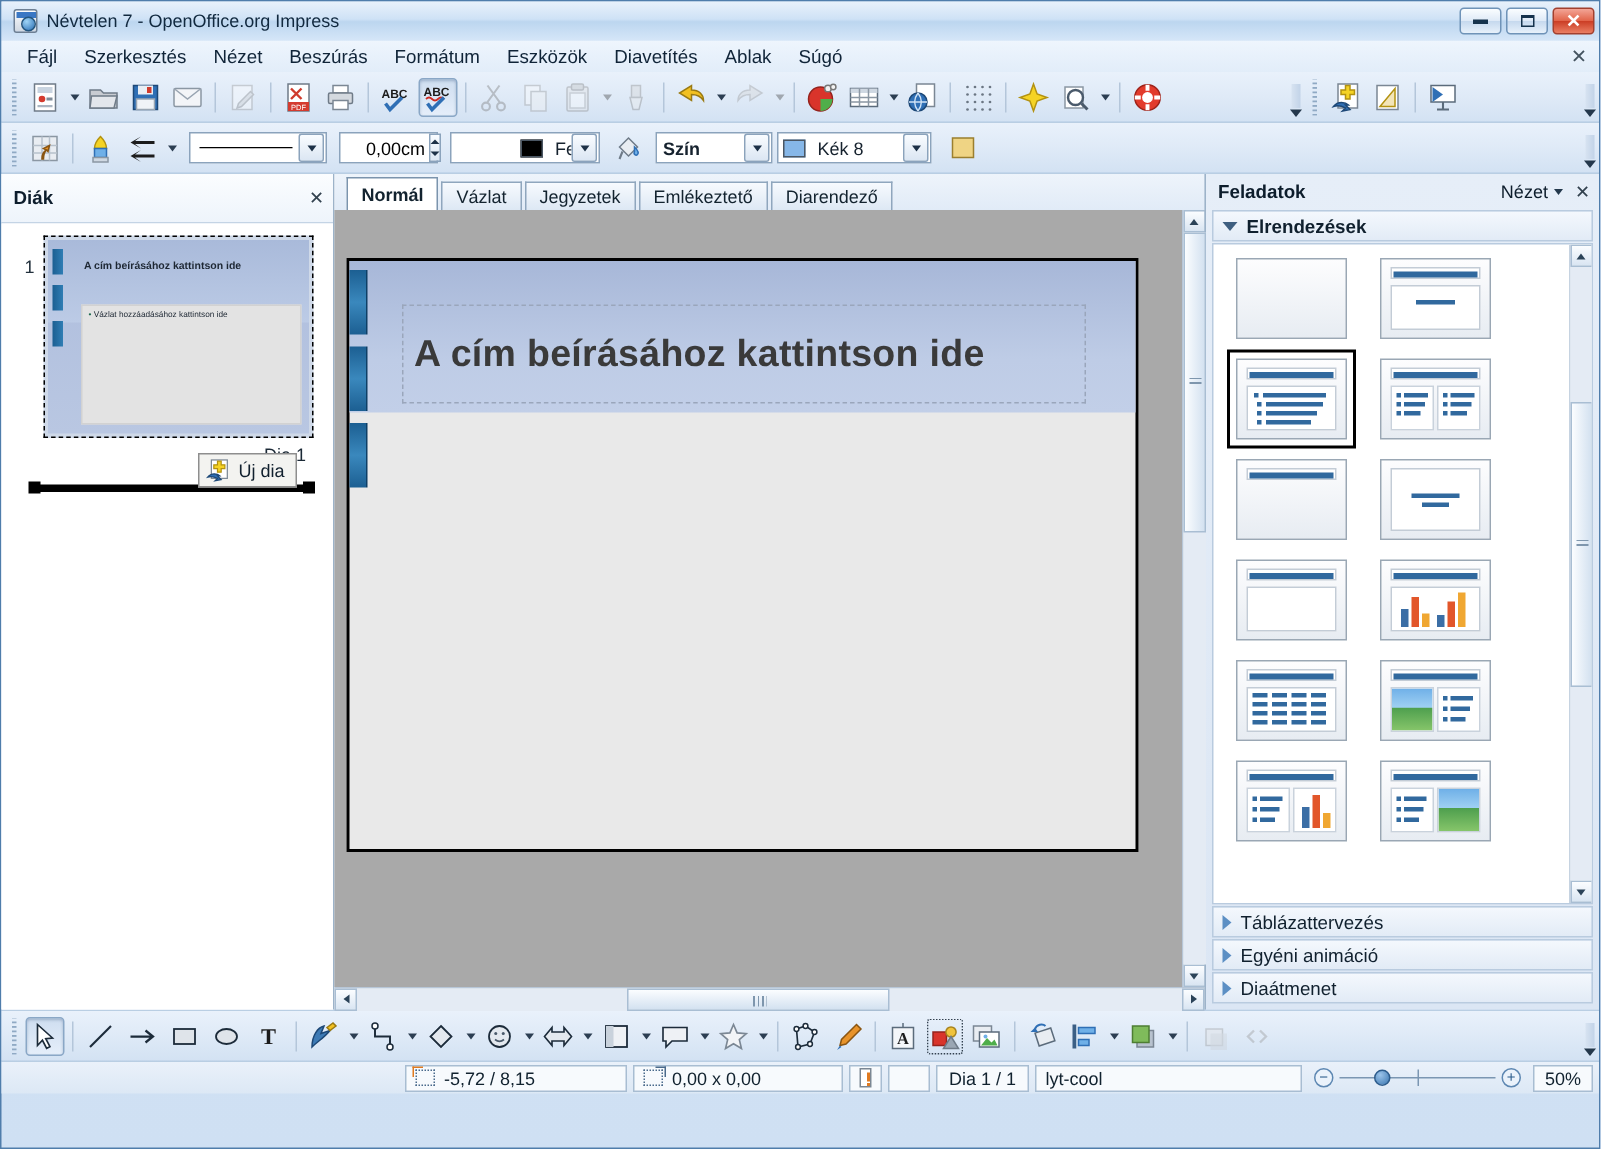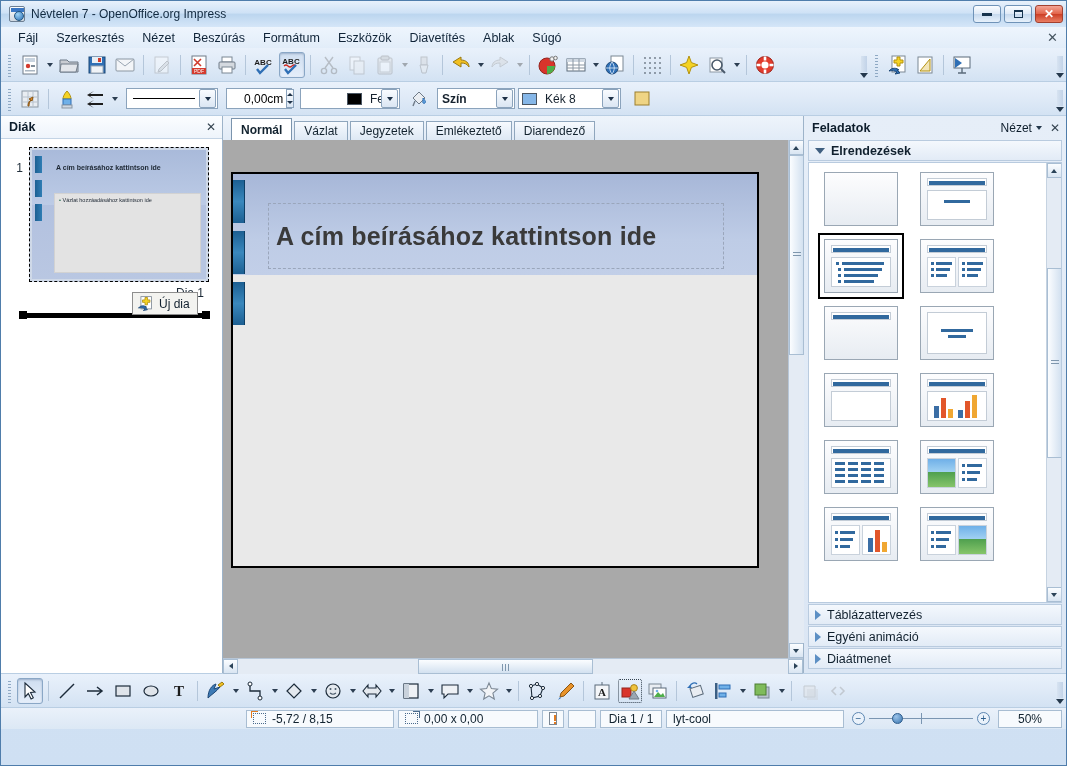--- a/index.html
+++ b/index.html
@@ -77,21 +77,21 @@
                   align-items:center; justify-content:space-around; }
   .spin .arrows i.up{width:0;height:0;border-left:3px solid transparent;border-right:3px solid transparent;border-bottom:3.5px solid #1d3147;}
   .spin .arrows i.dn{width:0;height:0;border-left:3px solid transparent;border-right:3px solid transparent;border-top:3.5px solid #1d3147;}
   .swatch { width:15px; height:12px; border:1px solid #4a5663; margin:0 4px 0 3px; }
 
   
   #work { display:flex; height:557px; }
 
   
   #slidepanel { width:222px; background:#fff; border-right:1px solid #9db3c9; display:flex; flex-direction:column; }
-  #slidepanel .hdr { height:23px; display:flex; align-items:center; padding:0 6px 0 8px;
+  #slidepanel .hdr { height:33px; display:flex; align-items:center; padding:0 6px 0 8px;
                      background:linear-gradient(180deg,#fbfdff,#eef4fb); border-bottom:1px solid #c4d4e5; }
   #slidepanel .hdr .t { font-weight:bold; font-size:12.5px; flex:1; color:#0d1d2c; }
   #slidepanel .hdr .x { font-size:12px; color:#33424f; }
   #slidepanel .body { flex:1; position:relative; padding:8px 6px; background:#fff; }
   .slide-row { display:flex; align-items:flex-start; }
   .slide-num { width:16px; text-align:right; margin-right:6px; font-size:12px; color:#23313d; padding-top:14px; }
   .thumb { width:180px; height:135px; border:1px dashed #000; padding:2px; background:#cfd9e8; position:relative; }
   .thumb-inner { position:relative; width:100%; height:100%; overflow:hidden;
                  background:linear-gradient(180deg,#aebddd 0%,#b9c7e2 100%); }
   .thumb-band { position:absolute; left:0; top:0; right:0; height:43%;
@@ -1157,16 +1157,16 @@
     <div class="zoomslider">
       <span class="zcirc">−</span>
       <span class="ztrack">
         <span class="rail"></span>
           <span class="mid"></span>
         <span class="knob" id="zoomknob" style="left: 23.25px;"></span>
       </span>
       <span class="zcirc">+</span>
     </div>
 
-    <div class="sfield" style="width:64px; justify-content:center;">50%</div>
+    <div class="sfield" style="width:40px; justify-content:center;">50%</div>
   </div>
 
 </div>
 
 </body></html>

